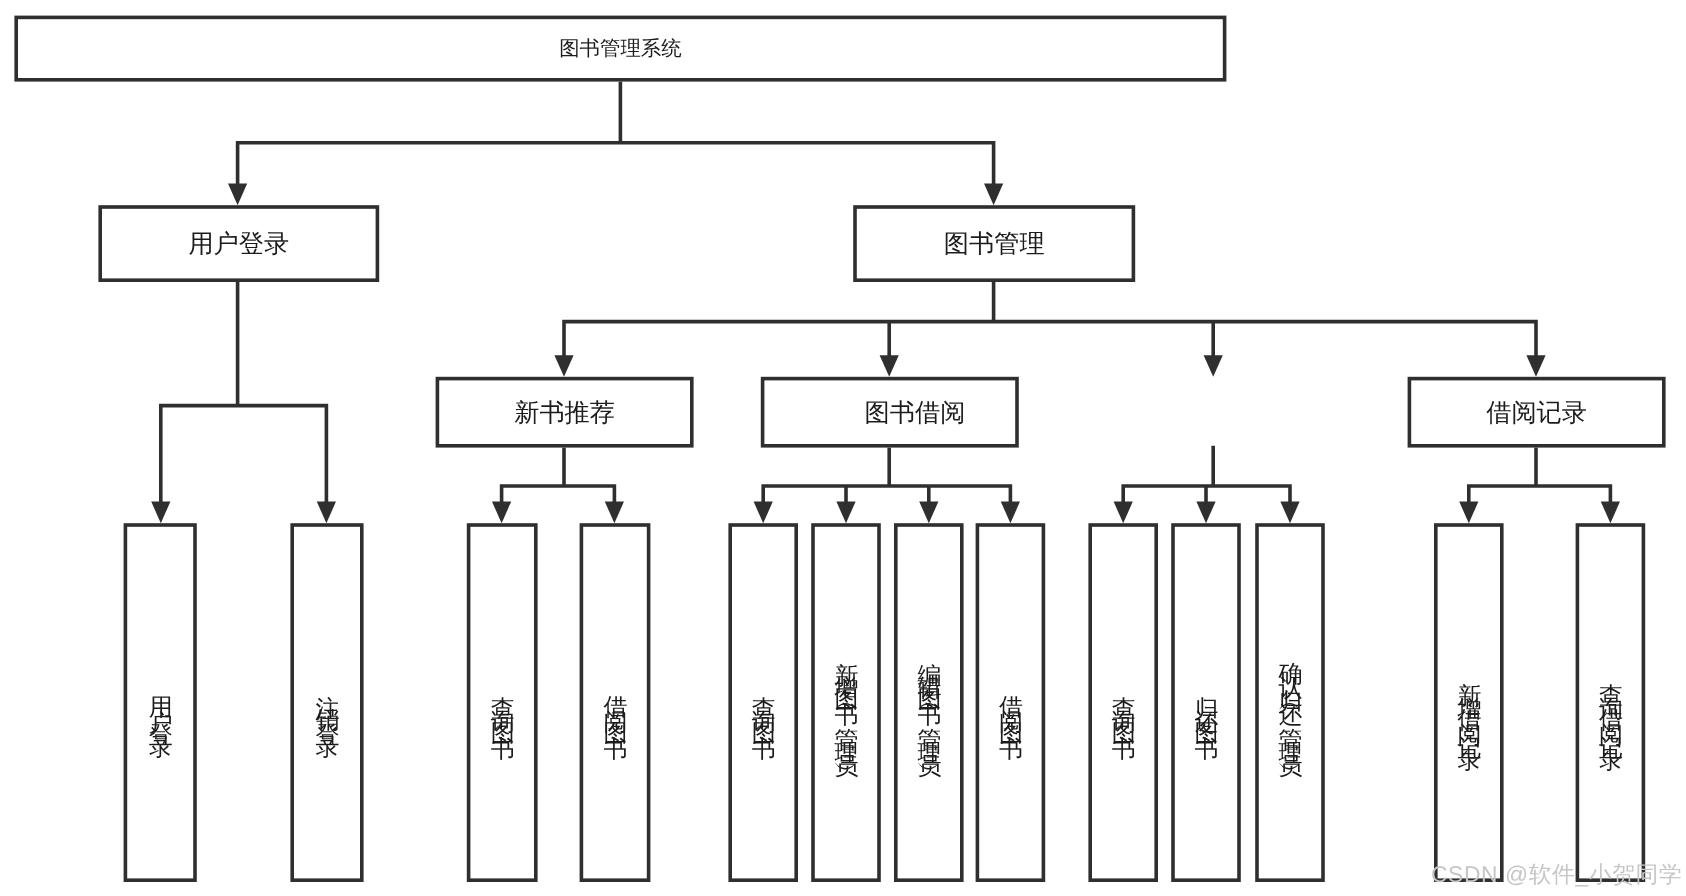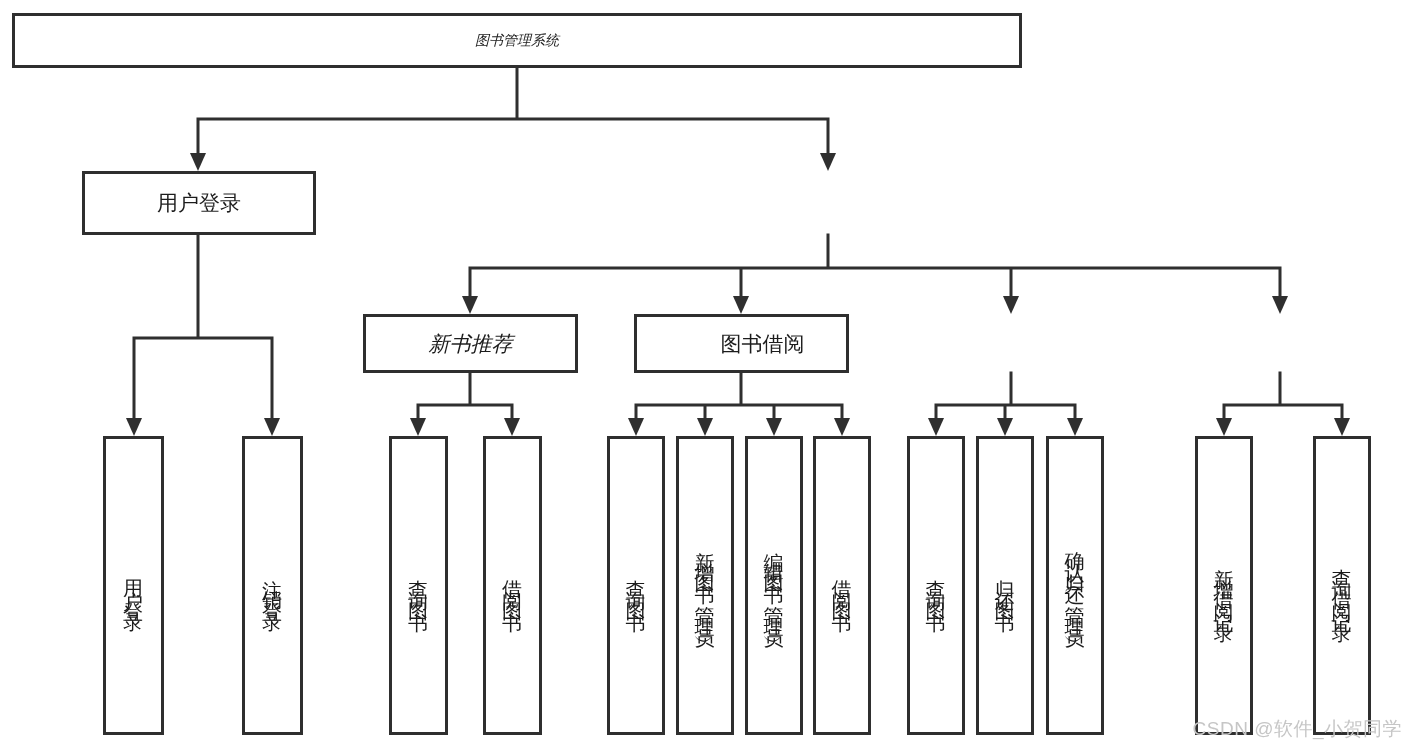--- a/index.html
+++ b/index.html
@@ -29,21 +29,21 @@
     box-sizing: border-box;
     border: 3px solid #2f2f2f;
     background: #ffffff;
     display: flex;
     align-items: center;
     justify-content: center;
     color: #1c1c1c;
     z-index: 1;
   }
   .hnode { font-size: 21px; }
-  .root  { font-size: 14px; font-style: italic; }
+  .root  { font-size: 17px; }
   .vnode span {
     writing-mode: vertical-rl;
     text-orientation: mixed;
     font-size: 20px;
     letter-spacing: 11px;
     line-height: 1;
     white-space: nowrap;
   }
   #watermark {
     position: absolute;
@@ -95,26 +95,32 @@
     </g>
   </svg>
 
   <div class="node root" style="left:12px; top:13px; width:1010px; height:55px;">
     <span>图书管理系统</span>
   </div>
 
   <div class="node hnode" style="left:82px; top:171px; width:234px; height:64px;">
     <span>用户登录</span>
   </div>
+  <div class="node hnode" style="left:711px; top:171px; width:235px; height:64px;">
+    <span>图书管理</span>
+  </div>
 
-  <div class="node hnode" style="left:363px; top:314px; width:215px; height:59px;font-style:italic;">
+  <div class="node hnode" style="left:363px; top:314px; width:215px; height:59px;">
     <span>新书推荐</span>
   </div>
   <div class="node hnode" style="left:634px; top:314px; width:215px; height:59px;padding-left:42px;">
     <span>图书借阅</span>
+  </div>
+  <div class="node hnode" style="left:1173px; top:314px; width:215px; height:59px;">
+    <span>借阅记录</span>
   </div>
 
   <div class="node vnode" style="left:103px; top:436px; width:61px; height:299px;">
     <span>用户登录</span>
   </div>
   <div class="node vnode" style="left:242px; top:436px; width:61px; height:299px;">
     <span>注销登录</span>
   </div>
 
   <div class="node vnode" style="left:389px; top:436px; width:59px; height:299px;">

